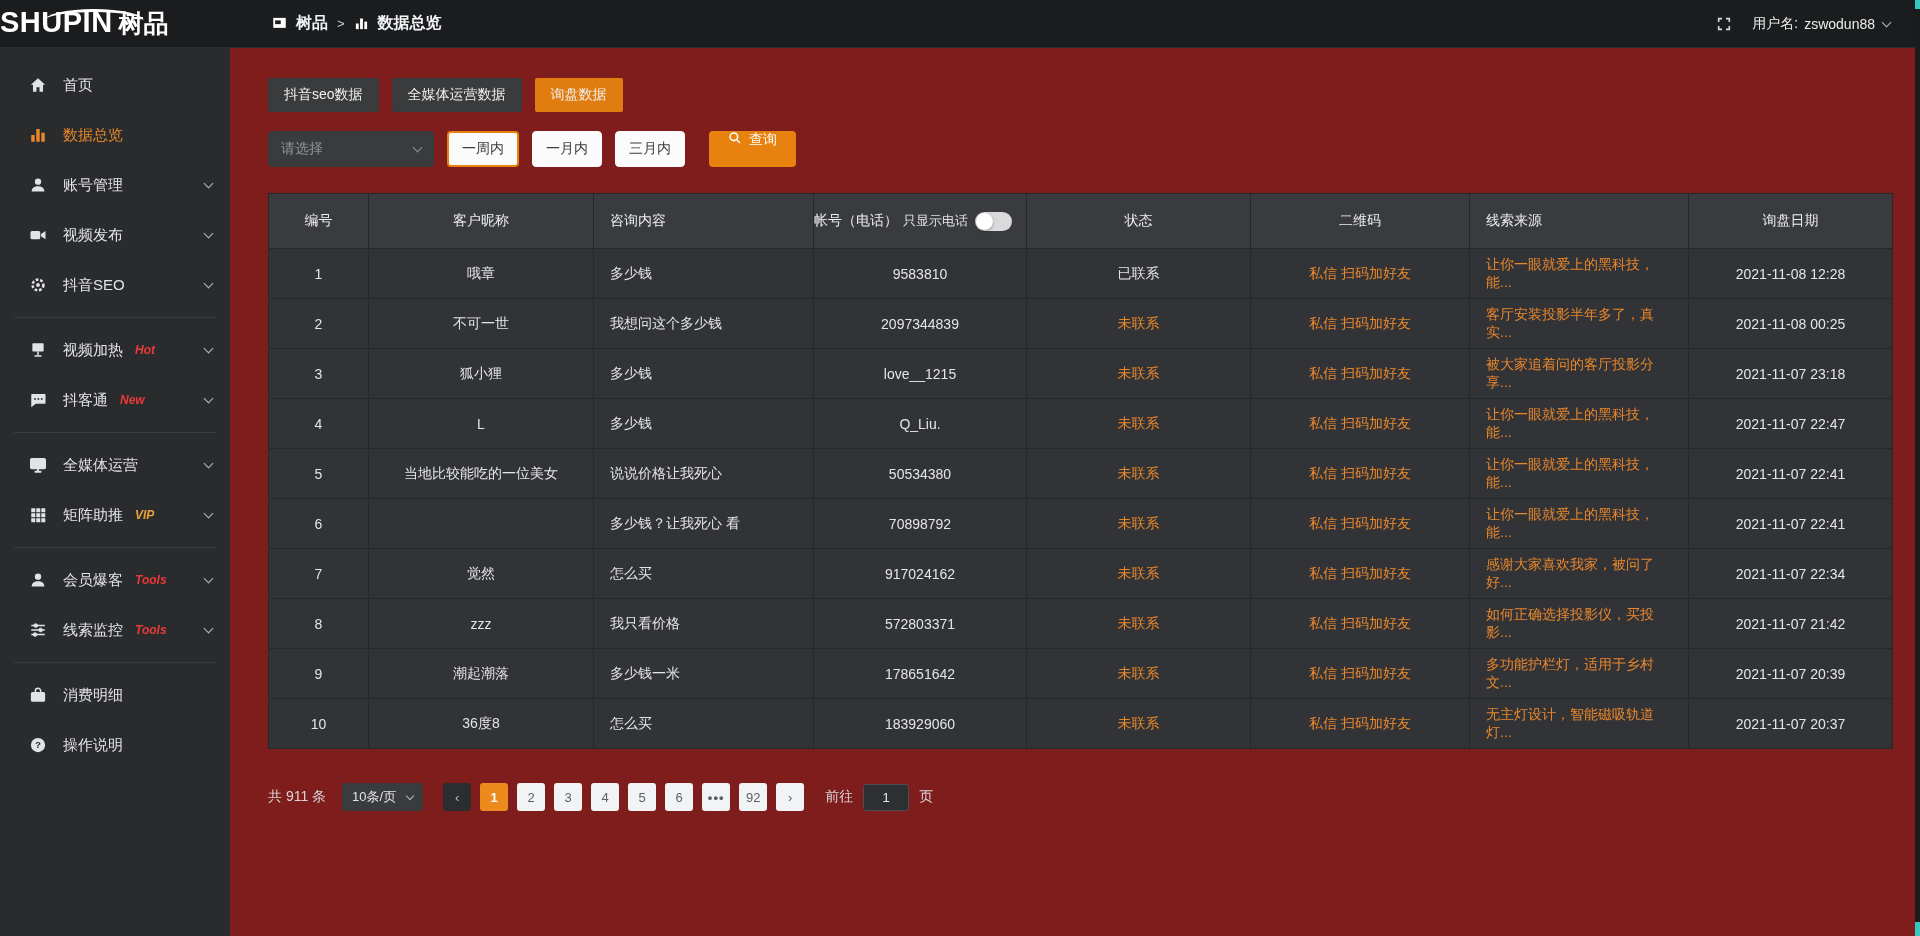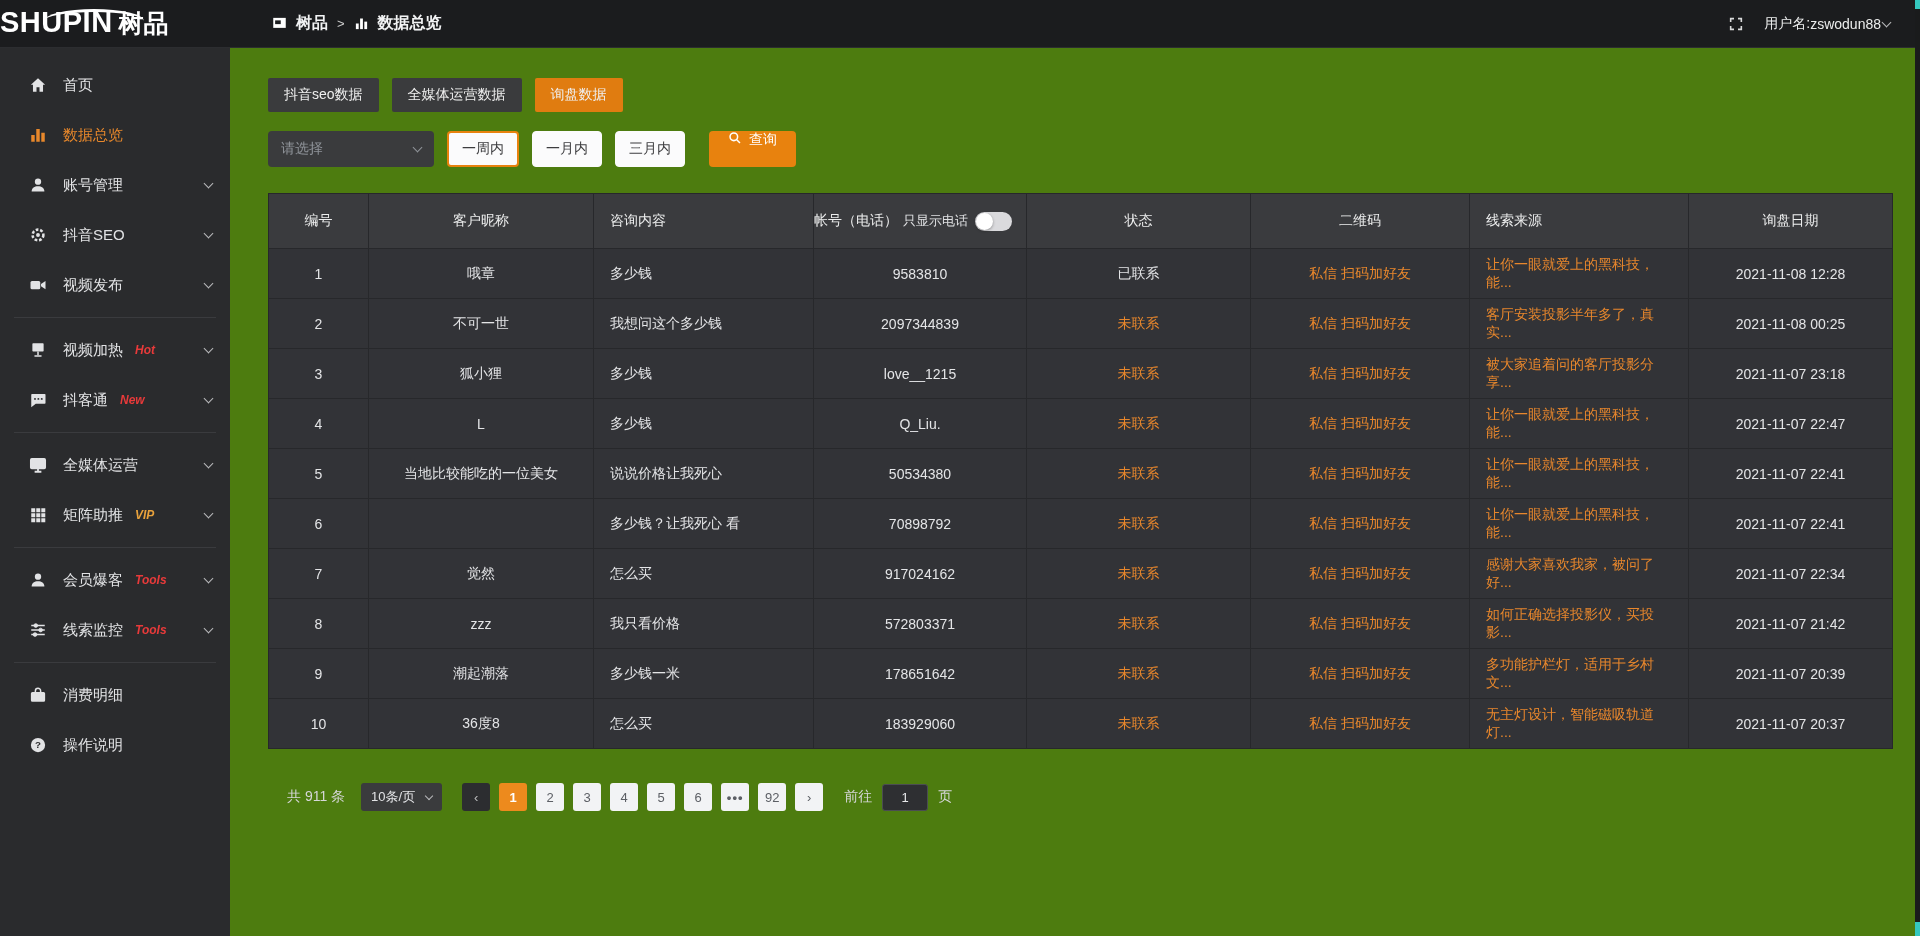--- a/index.html
+++ b/index.html
@@ -17,41 +17,41 @@
   }
   .logo { width:230px; flex:0 0 230px; display:flex; align-items:baseline; position:relative; }
   .logo-arc { position:absolute; top:2px; left:44px; width:100px; height:12px;
     border-top:3px solid #fff; border-radius:50% 50% 0 0 / 100% 100% 0 0; }
   .logo-en { font-size:29px; font-weight:800; color:#fff; letter-spacing:0.5px; line-height:1; }
   .logo-cn { font-size:25px; font-weight:800; color:#fff; margin-left:6px; }
   .breadcrumb { margin-left:42px; display:flex; align-items:center; gap:9px; font-size:16px; font-weight:700; color:#f2f3f4; }
   .breadcrumb .icon { display:flex; }
   .crumb-sep { color:#cfcfcf; font-size:13px; font-weight:400; }
   .topbar-right { margin-left:auto; display:flex; align-items:center; gap:20px; font-size:14px; color:#eceded; }
-  .userbox { display:flex; align-items:center; cursor:pointer; }
+  .userbox { display:flex; align-items:center; gap:6px; cursor:pointer; }
 
   
   .layout { display:flex; flex:1; min-height:0; }
 
   
   .sidebar { width:230px; flex:0 0 230px; background:#2a2b2d; padding-top:12px; overflow:hidden; }
   .side-item { height:50px; display:flex; align-items:center; padding:0 18px 0 28px;
     color:#e2e3e5; font-size:15px; cursor:pointer; }
   .side-item .icon { width:20px; margin-right:15px; display:flex; justify-content:center; }
   .side-item.active { color:#e8882b; }
   .side-divider { height:1px; background:#3a3b3e; margin:7px 14px; }
   .badge { margin-left:12px; font-style:italic; font-weight:700; font-size:12px; }
   .badge.red { color:#e83a3a; }
   .badge.gold { color:#e8a23c; }
   .chev { width:7px; height:7px; border-right:1.6px solid #b9babc; border-bottom:1.6px solid #b9babc;
     transform:rotate(45deg); margin-left:auto; margin-top:-4px; }
   .select .chev, .size-select .chev { margin-top:-3px; }
 
   
-  .main { flex:1; padding:0 27px 0 38px; display:flex; flex-direction:column; background:#4d7c0f; }
+  .main { flex:1; padding:0 27px 0 38px; display:flex; flex-direction:column; background:#7f1d1d; }
   .tabs { margin-top:30px; display:flex; gap:13px; }
   .tab { background:#3a3b3d; color:#efefef; font-size:14px; padding:0 16px; height:34px;
     display:flex; align-items:center; cursor:pointer; border-radius:2px; }
   .tab.active { background:#e07c10; }
 
   .filters { margin-top:19px; display:flex; align-items:center; }
   .select { width:166px; height:36px; background:#3a3b3d; border-radius:4px; display:flex;
     align-items:center; padding:0 13px; color:#8f9399; font-size:14px; cursor:pointer; }
   .select .chev { margin-left:auto; border-color:#8f9399; }
   .range-btn { height:36px; padding:0 13px; background:#fbfbfc; color:#3d3d3f; font-size:14px;
@@ -68,21 +68,21 @@
   .data-table tbody td { height:50px; }
   td.left, th.left { text-align:left; padding:0 16px; }
   td.orange { color:#e8872c; }
   .th-stack { display:flex; align-items:center; gap:5px; }
   .toggle-row { display:flex; align-items:center; justify-content:center; gap:7px; font-size:13px; color:#dfe0e2; }
   .toggle { width:37px; height:19px; border-radius:10px; background:#dadadd; position:relative; cursor:pointer; flex:0 0 37px; }
   .toggle::after { content:""; position:absolute; left:1px; top:1px; width:17px; height:17px;
     border-radius:50%; background:#fff; box-shadow:0 1px 3px rgba(0,0,0,.35); }
 
   
-  .pagination { margin-top:34px; display:flex; align-items:center; font-size:13px; color:#d6d7d9;margin-left:19px; }
+  .pagination { margin-top:34px; display:flex; align-items:center; font-size:13px; color:#d6d7d9; }
   .total { margin-right:16px; font-size:14px; }
   .size-select { background:#3a3b3d; height:28px; border-radius:3px; display:flex; align-items:center;
     padding:0 10px; gap:11px; margin-right:20px; font-size:13px; cursor:pointer; color:#e2e3e5; }
   .size-select .chev { width:6px; height:6px; }
   .pg-btn { min-width:28px; height:28px; border-radius:3px; background:#f2f3f5; color:#5c5f65;
     display:flex; align-items:center; justify-content:center; margin-right:9px; font-size:13px;
     cursor:pointer; padding:0 4px; }
   .pg-btn.prev { background:#2c2d30; color:#b9babc; }
   .pg-btn.active { background:#ed8a1d; color:#fff; font-weight:700; }
   .pg-btn.dots { letter-spacing:1px; font-weight:700; }
@@ -170,36 +170,36 @@
             <svg width="18" height="18" viewBox="0 0 24 24" fill="currentColor">
               <circle cx="12" cy="7.5" r="4.2"></circle>
               <path d="M3.5 20.5c0-4.6 3.8-7 8.5-7s8.5 2.4 8.5 7z"></path>
             </svg>
           </span>
           <span>账号管理</span>
           <span class="chev"></span>
         </div>
         <div class="side-item">
           <span class="icon">
+            <svg width="18" height="18" viewBox="0 0 24 24" fill="currentColor">
+              <rect x="2" y="6.5" width="13" height="11" rx="2"></rect>
+              <path d="M16 10.5l6-4v11l-6-4z"></path>
+            </svg>
+          </span>
+          <span>视频发布</span>
+          <span class="chev"></span>
+        </div>
+        <div class="side-item">
+          <span class="icon">
             <svg width="18" height="18" viewBox="0 0 24 24" fill="none" stroke="currentColor">
               <circle cx="12" cy="12" r="7.2" stroke-width="3.4" stroke-dasharray="3.6 2.4"></circle>
               <circle cx="12" cy="12" r="2.6" fill="currentColor" stroke="none"></circle>
             </svg>
           </span>
           <span>抖音SEO</span>
-          <span class="chev"></span>
-        </div>
-        <div class="side-item">
-          <span class="icon">
-            <svg width="18" height="18" viewBox="0 0 24 24" fill="currentColor">
-              <rect x="2" y="6.5" width="13" height="11" rx="2"></rect>
-              <path d="M16 10.5l6-4v11l-6-4z"></path>
-            </svg>
-          </span>
-          <span>视频发布</span>
           <span class="chev"></span>
         </div>
         <div class="side-divider"></div>
         <div class="side-item">
           <span class="icon">
             <svg width="18" height="18" viewBox="0 0 24 24" fill="currentColor">
               <rect x="4.5" y="3" width="15" height="11" rx="1"></rect>
               <rect x="11" y="14" width="2" height="5"></rect>
               <rect x="7" y="19" width="10" height="2" rx="1"></rect>
             </svg>

